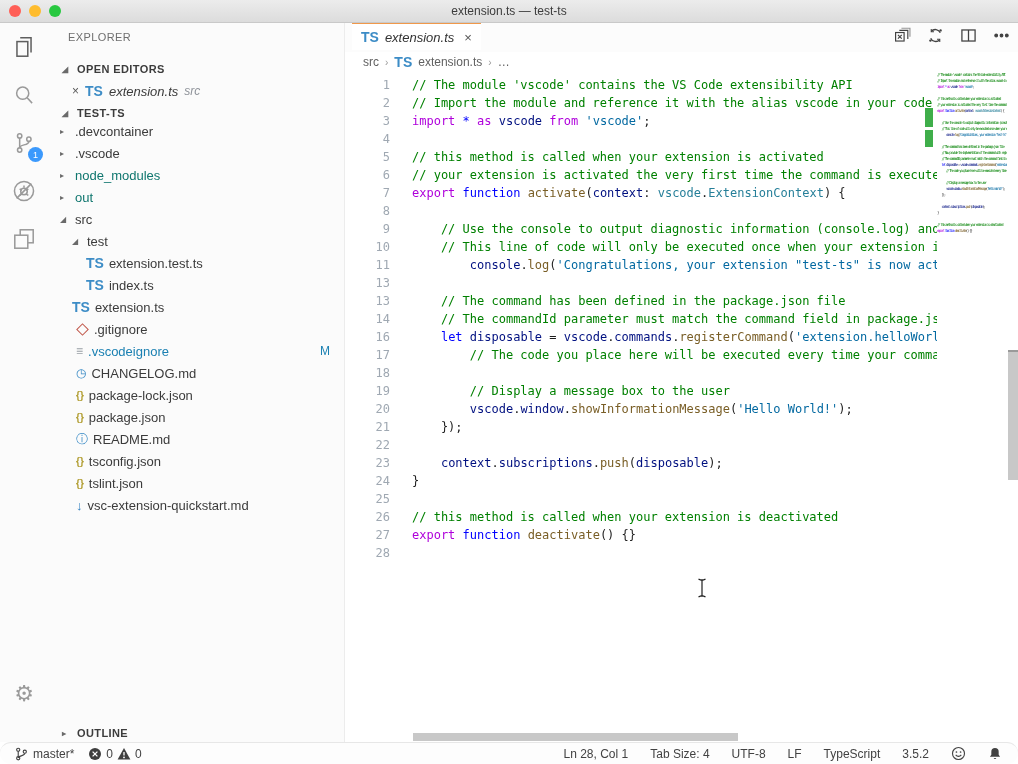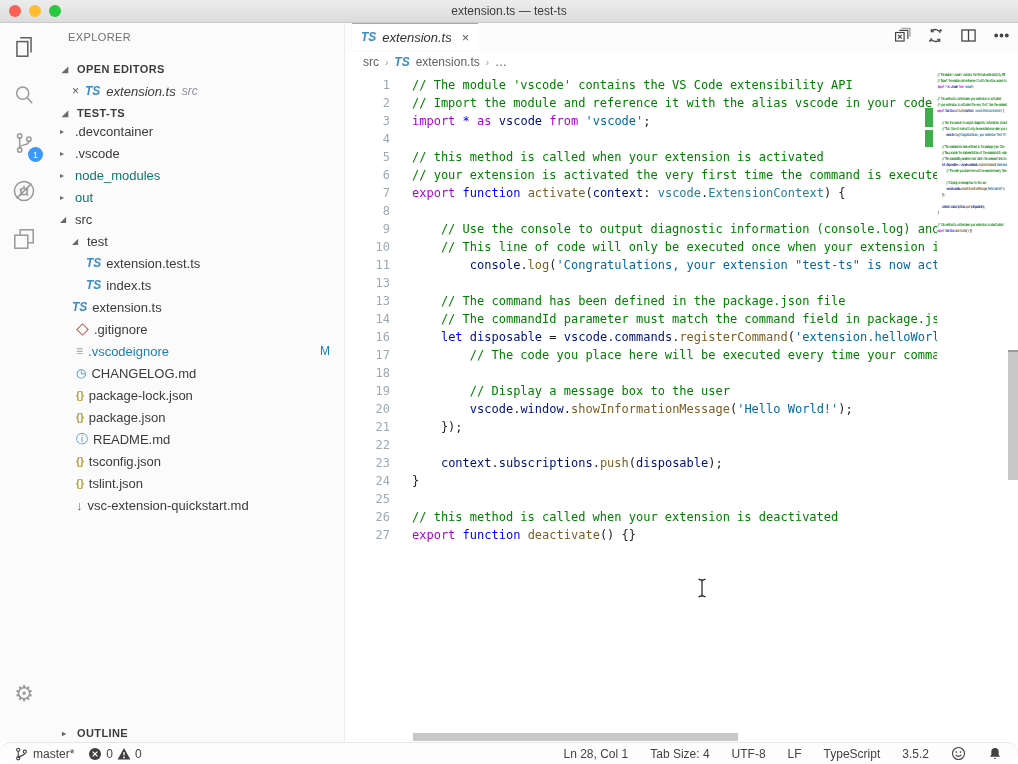--- a/index.html
+++ b/index.html
@@ -38,21 +38,21 @@
   .oe-close{color:#5a5a5a;font-size:12px;}
   .oe-label{font-style:italic;color:#3b3b3b;}
   .oe-detail{font-style:italic;color:#8e9299;font-size:12px;}
 
   .tree{position:absolute;left:0;top:98px;width:100%;}
   .trow{height:22px;display:flex;align-items:center;gap:5px;font-size:13px;color:#3b3b3b;box-sizing:border-box;position:relative;}
   .trow .lbl{white-space:nowrap;}
   .trow.dim .lbl{color:#0f766e;}
   .trow.mod .lbl{color:#1b80b2;}
   .badge-m{margin-left:auto;margin-right:14px;color:#1b80b2;font-size:12px;}
-  .tsico{color:#3c8cc6;font-size:12px;font-weight:bold;letter-spacing:0;font-style:italic;}
+  .tsico{color:#3c8cc6;font-size:14px;font-weight:bold;letter-spacing:0;}
   .jsonico{color:#b09c2f;font-size:10px;font-weight:bold;}
   .infico,.clkico{color:#3c8cc6;font-size:12px;}
   .dlico{color:#2f7fc0;font-size:13px;font-weight:bold;}
   .ignico{color:#9aa0a6;font-size:12px;}
   .gitico{width:7px;height:7px;border:1.5px solid #c0574a;transform:rotate(45deg);display:inline-block;margin:0 2px;}
 
   
   .tabbar{position:absolute;left:345px;top:22px;width:673px;height:30px;background:#fcfcfc;z-index:10;}
   .tab{position:absolute;left:7px;top:0;height:28px;min-width:112px;background:#fff;
     border-top:2px solid #f0984a;display:flex;align-items:center;padding:0 9px;gap:6px;font-size:13px;box-sizing:border-box;}
@@ -314,20 +314,21 @@
     <div class="code-line"><span class="gutter">18</span><span class="ctext"></span></div>
     <div class="code-line"><span class="gutter">19</span><span class="ctext"><span class="cm">        // Display a message box to the user</span></span></div>
     <div class="code-line"><span class="gutter">20</span><span class="ctext"><span class="pun">        </span><span class="var">vscode</span><span class="pun">.</span><span class="var">window</span><span class="pun">.</span><span class="fn">showInformationMessage</span><span class="pun">(</span><span class="str">'Hello World!'</span><span class="pun">);</span></span></div>
     <div class="code-line"><span class="gutter">21</span><span class="ctext"><span class="pun">    });</span></span></div>
     <div class="code-line"><span class="gutter">22</span><span class="ctext"></span></div>
     <div class="code-line"><span class="gutter">23</span><span class="ctext"><span class="pun">    </span><span class="var">context</span><span class="pun">.</span><span class="var">subscriptions</span><span class="pun">.</span><span class="fn">push</span><span class="pun">(</span><span class="var">disposable</span><span class="pun">);</span></span></div>
     <div class="code-line"><span class="gutter">24</span><span class="ctext"><span class="pun">}</span></span></div>
     <div class="code-line"><span class="gutter">25</span><span class="ctext"></span></div>
     <div class="code-line"><span class="gutter">26</span><span class="ctext"><span class="cm">// this method is called when your extension is deactivated</span></span></div>
     <div class="code-line"><span class="gutter">27</span><span class="ctext"><span class="kw1">export</span><span class="pun"> </span><span class="kw2">function</span><span class="pun"> </span><span class="fn">deactivate</span><span class="pun">() {}</span></span></div>
+    <div class="code-line"><span class="gutter">28</span><span class="ctext"></span></div>
   </div>
 
 <div class="minimap" id="minimap">
     <div class="mm-line"><span class="cm">// The module 'vscode' contains the VS Code extensibility API</span></div>
     <div class="mm-line"><span class="cm">// Import the module and reference it with the alias vscode in your code below</span></div>
     <div class="mm-line"><span class="kw1">import</span><span class="pun"> </span><span class="kw2">*</span><span class="pun"> </span><span class="kw1">as</span><span class="pun"> </span><span class="var">vscode</span><span class="pun"> </span><span class="kw1">from</span><span class="pun"> </span><span class="str">'vscode'</span><span class="pun">;</span></div>
     <div class="mm-line"></div>
     <div class="mm-line"><span class="cm">// this method is called when your extension is activated</span></div>
     <div class="mm-line"><span class="cm">// your extension is activated the very first time the command is executed</span></div>
     <div class="mm-line"><span class="kw1">export</span><span class="pun"> </span><span class="kw2">function</span><span class="pun"> </span><span class="fn">activate</span><span class="pun">(</span><span class="var">context</span><span class="pun">: </span><span class="type">vscode</span><span class="pun">.</span><span class="type">ExtensionContext</span><span class="pun">) {</span></div>

